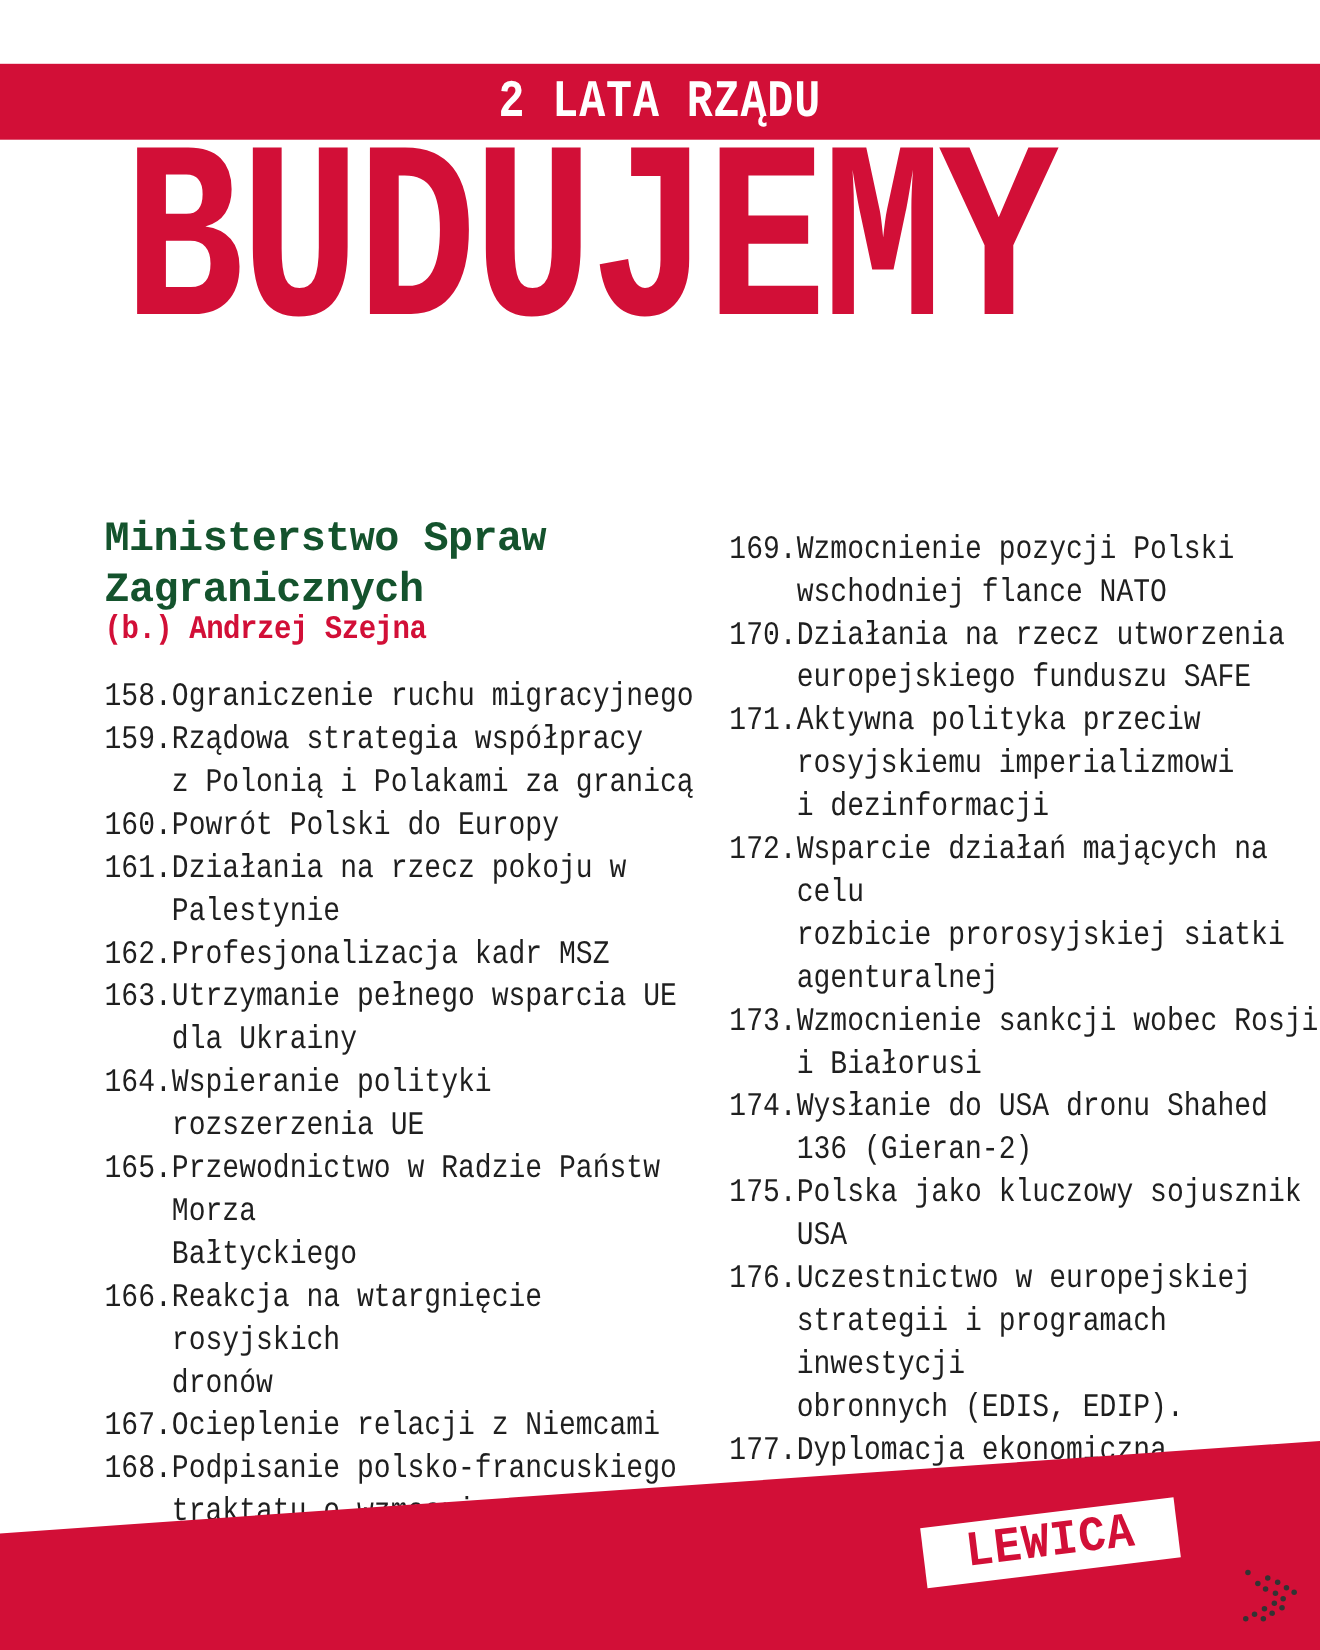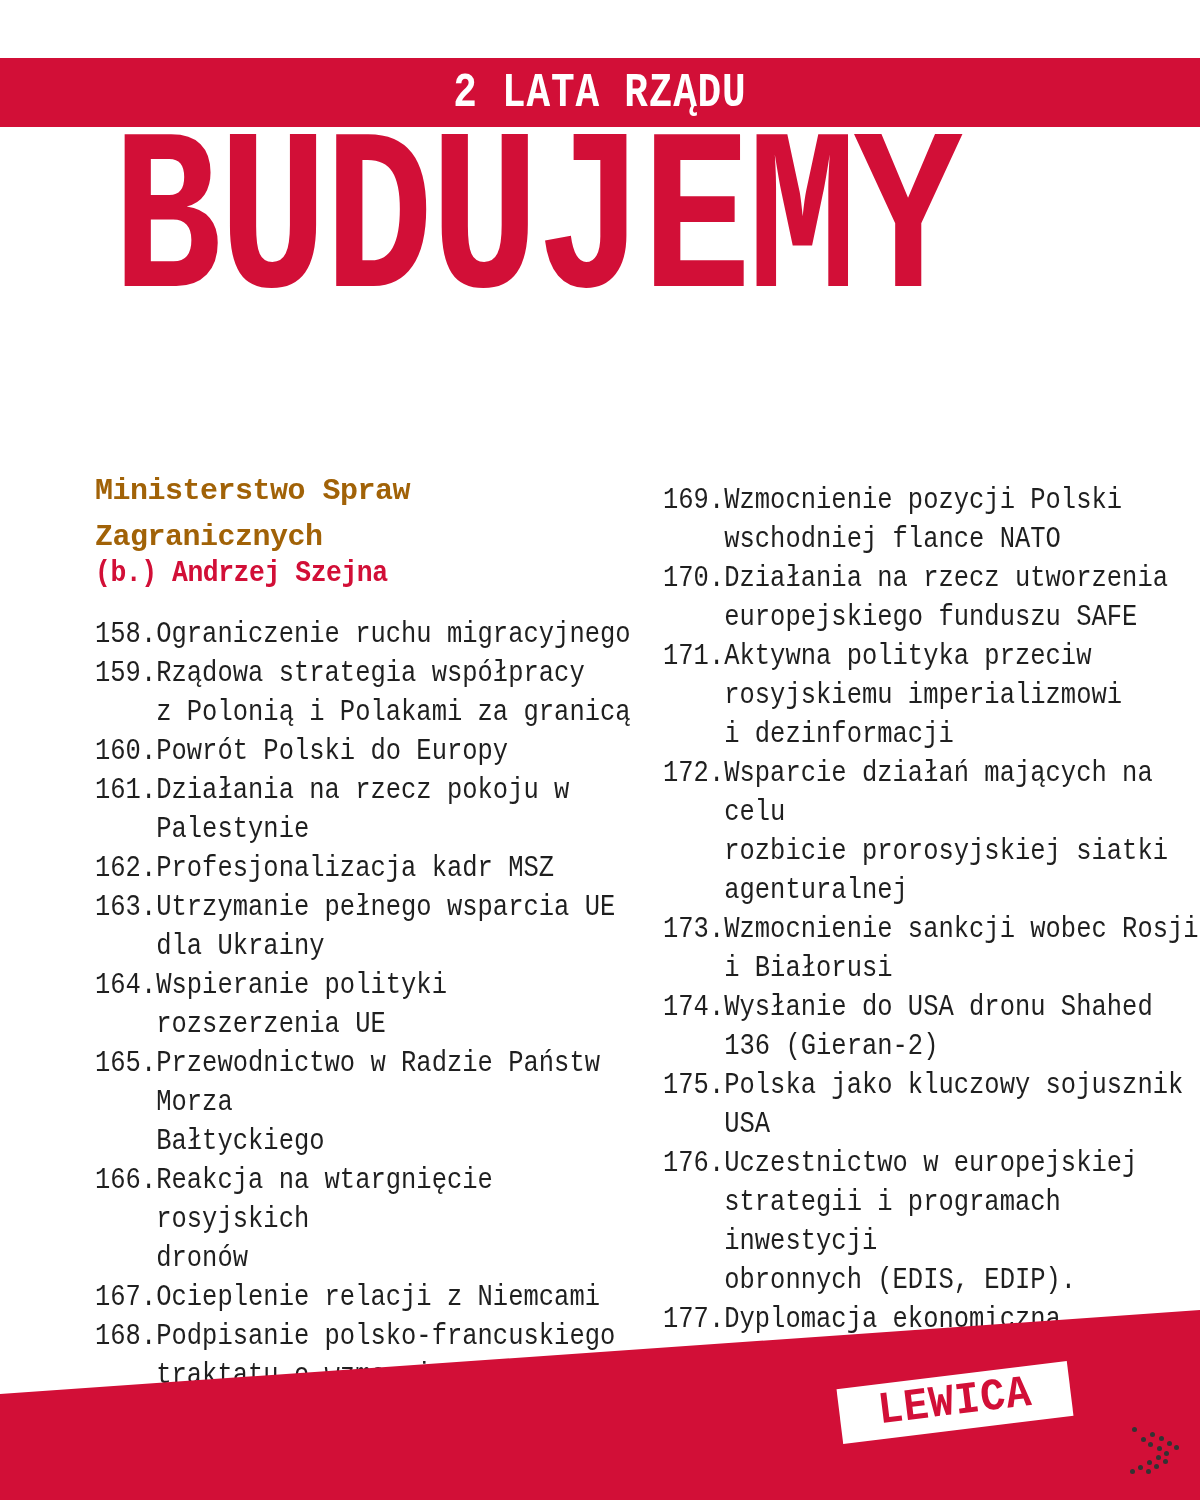--- a/index.html
+++ b/index.html
@@ -25,21 +25,21 @@
   }
   .headline1 .tt{display:inline-block;transform:scaleX(0.79);transform-origin:center;letter-spacing:-4px;}
   .headline2{
     position:absolute;left:0;top:307px;width:1200px;text-align:center;
     font-size:133px;line-height:1;font-weight:bold;color:var(--red);white-space:nowrap;
   }
   .headline2 .tt{display:inline-block;transform:scaleX(0.90);transform-origin:center;letter-spacing:-2px;}
   
   .ministry{
     position:absolute;left:95px;top:468px;width:480px;
-    font-size:30px;line-height:46px;font-weight:bold;color:#a16207;letter-spacing:-0.5px;
+    font-size:38px;line-height:46px;font-weight:bold;color:#14532d;letter-spacing:-0.5px;
   }
   .minister{
     position:absolute;left:95px;top:556px;
     font-size:30px;line-height:34px;font-weight:bold;color:var(--red);white-space:nowrap;
     transform:scaleX(0.88);transform-origin:left center;letter-spacing:-0.5px;
   }
   
   .col{
     position:absolute;width:645px;
     font-size:30px;line-height:39px;color:var(--ink);

